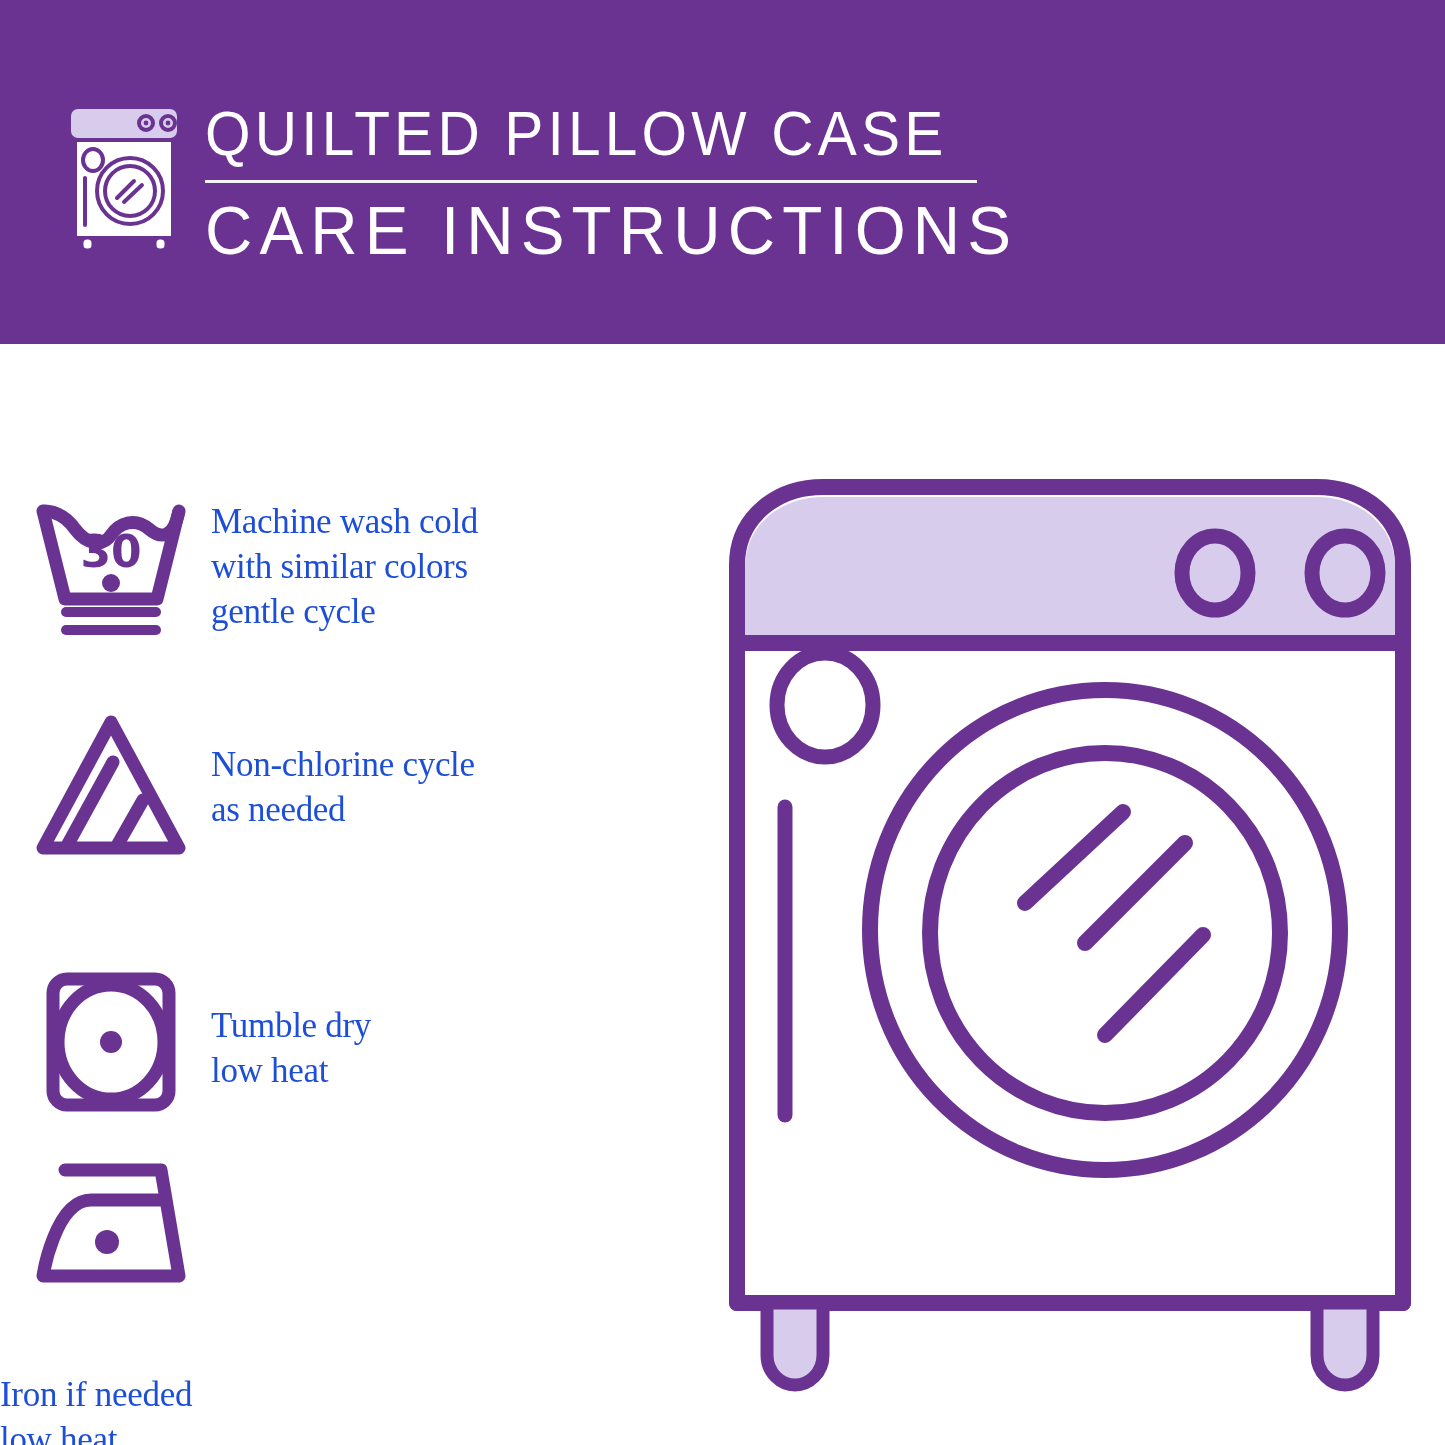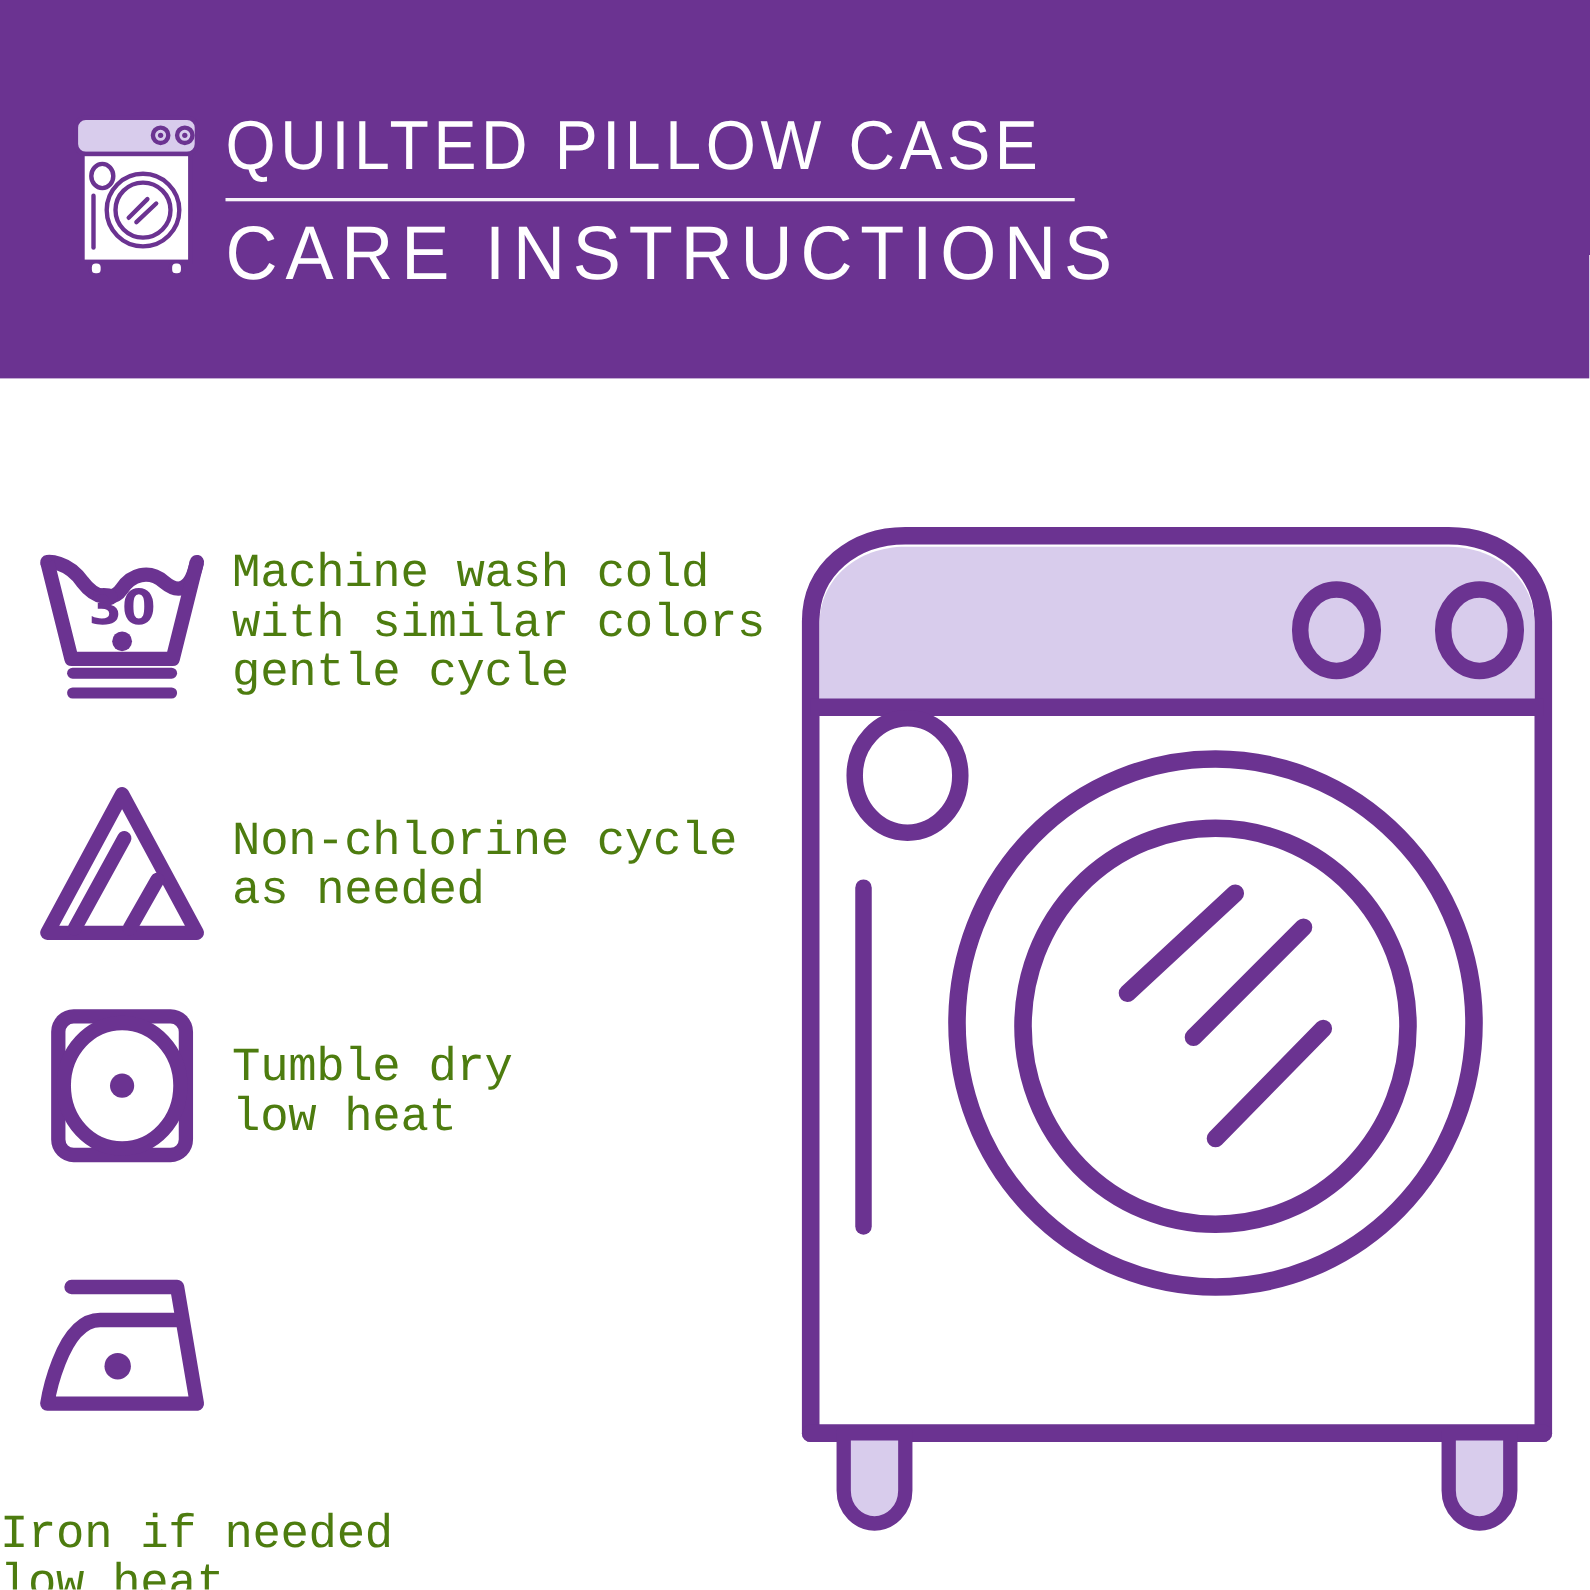--- a/index.html
+++ b/index.html
@@ -83,36 +83,36 @@
   }
   .care-item {
     position: absolute;
     left: 0;
     width: 700px;
     display: flex;
     align-items: flex-start;
   }
   .care-item-1 { top: 145px; }
   .care-item-2 { top: 360px; }
-  .care-item-3 { top: 562px; }
+  .care-item-3 { top: 617px; }
   .care-item-4 { top: 800px; flex-direction: column; }
 
   .care-symbol {
     width: 180px;
     flex: 0 0 180px;
     display: flex;
     justify-content: flex-start;
     align-items: flex-start;
     padding-top: 6px;
     margin-left: 31px;
   }
   .care-label {
-    color: #4d7c0f;
-    font-family: Liberation Mono, monospace;
-    font-size: 43px;
+    color: #1d4ed8;
+    font-family: Liberation Serif, serif;
+    font-size: 35px;
     line-height: 45px;
     font-weight: 400;
     letter-spacing: -0.3px;
     padding-top: 10px;
     white-space: pre-line;
   }
   .care-item-2 .care-label,
   .care-item-3 .care-label,
   .care-item-4 .care-label {
     padding-top: 38px;

